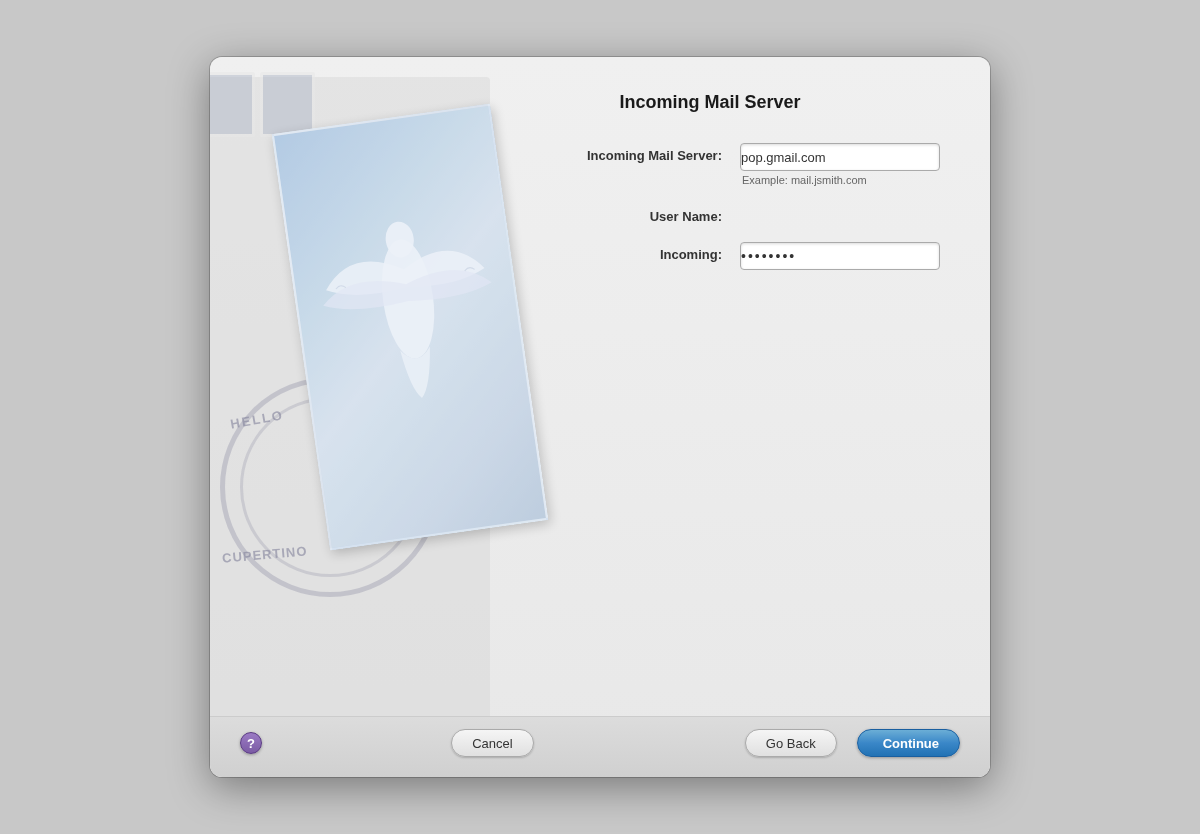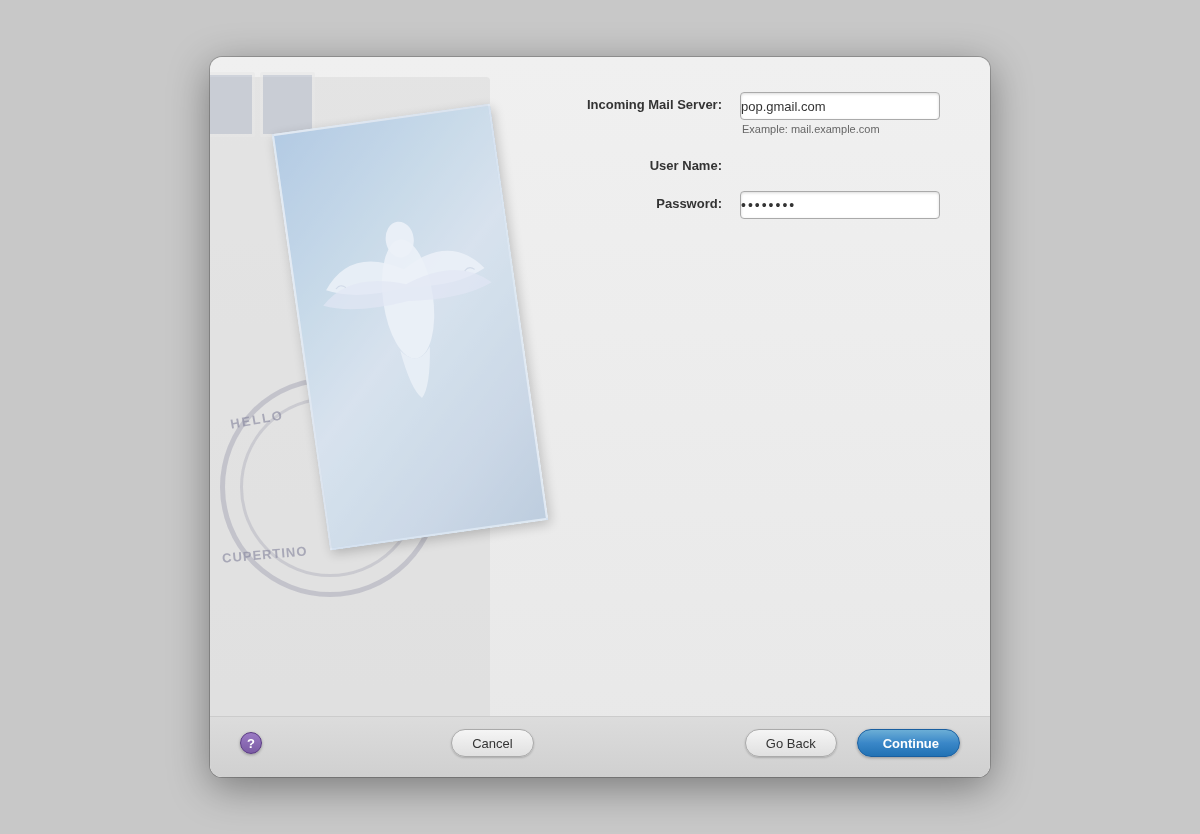--- a/index.html
+++ b/index.html
@@ -350,37 +350,38 @@
     <div class="postmark"></div>
     <div class="postmark-inner"></div>
 
     <div class="postmark-text-top">HELLO</div>
     <div class="postmark-text-bottom">CUPERTINO</div>
 
     <div class="apple-stamp-logo"></div>
   </div>
 
   <div class="content">
+    <h2 class="dialog-title">Incoming Mail Server</h2>
 
     <div class="form-area">
 
       <div class="form-row">
         <label class="form-label">Incoming Mail Server:</label>
         <div class="form-field-group">
           <input type="text" class="form-input" value="pop.gmail.com" style="">
-          <span class="form-hint">Example: mail.example.com</span>
+          <span class="form-hint">Example: mail.jsmith.com</span>
         </div>
       </div>
 
       <div class="form-row">
         <label class="form-label">User Name:</label>
       </div>
 
       <div class="form-row">
-        <label class="form-label">Password:</label>
+        <label class="form-label">Incoming:</label>
         <div class="form-field-group">
           <input type="password" class="form-input password-input" value="password" style="">
         </div>
       </div>
 
     </div>
   </div>
 
   <div class="bottom-bar">
 

